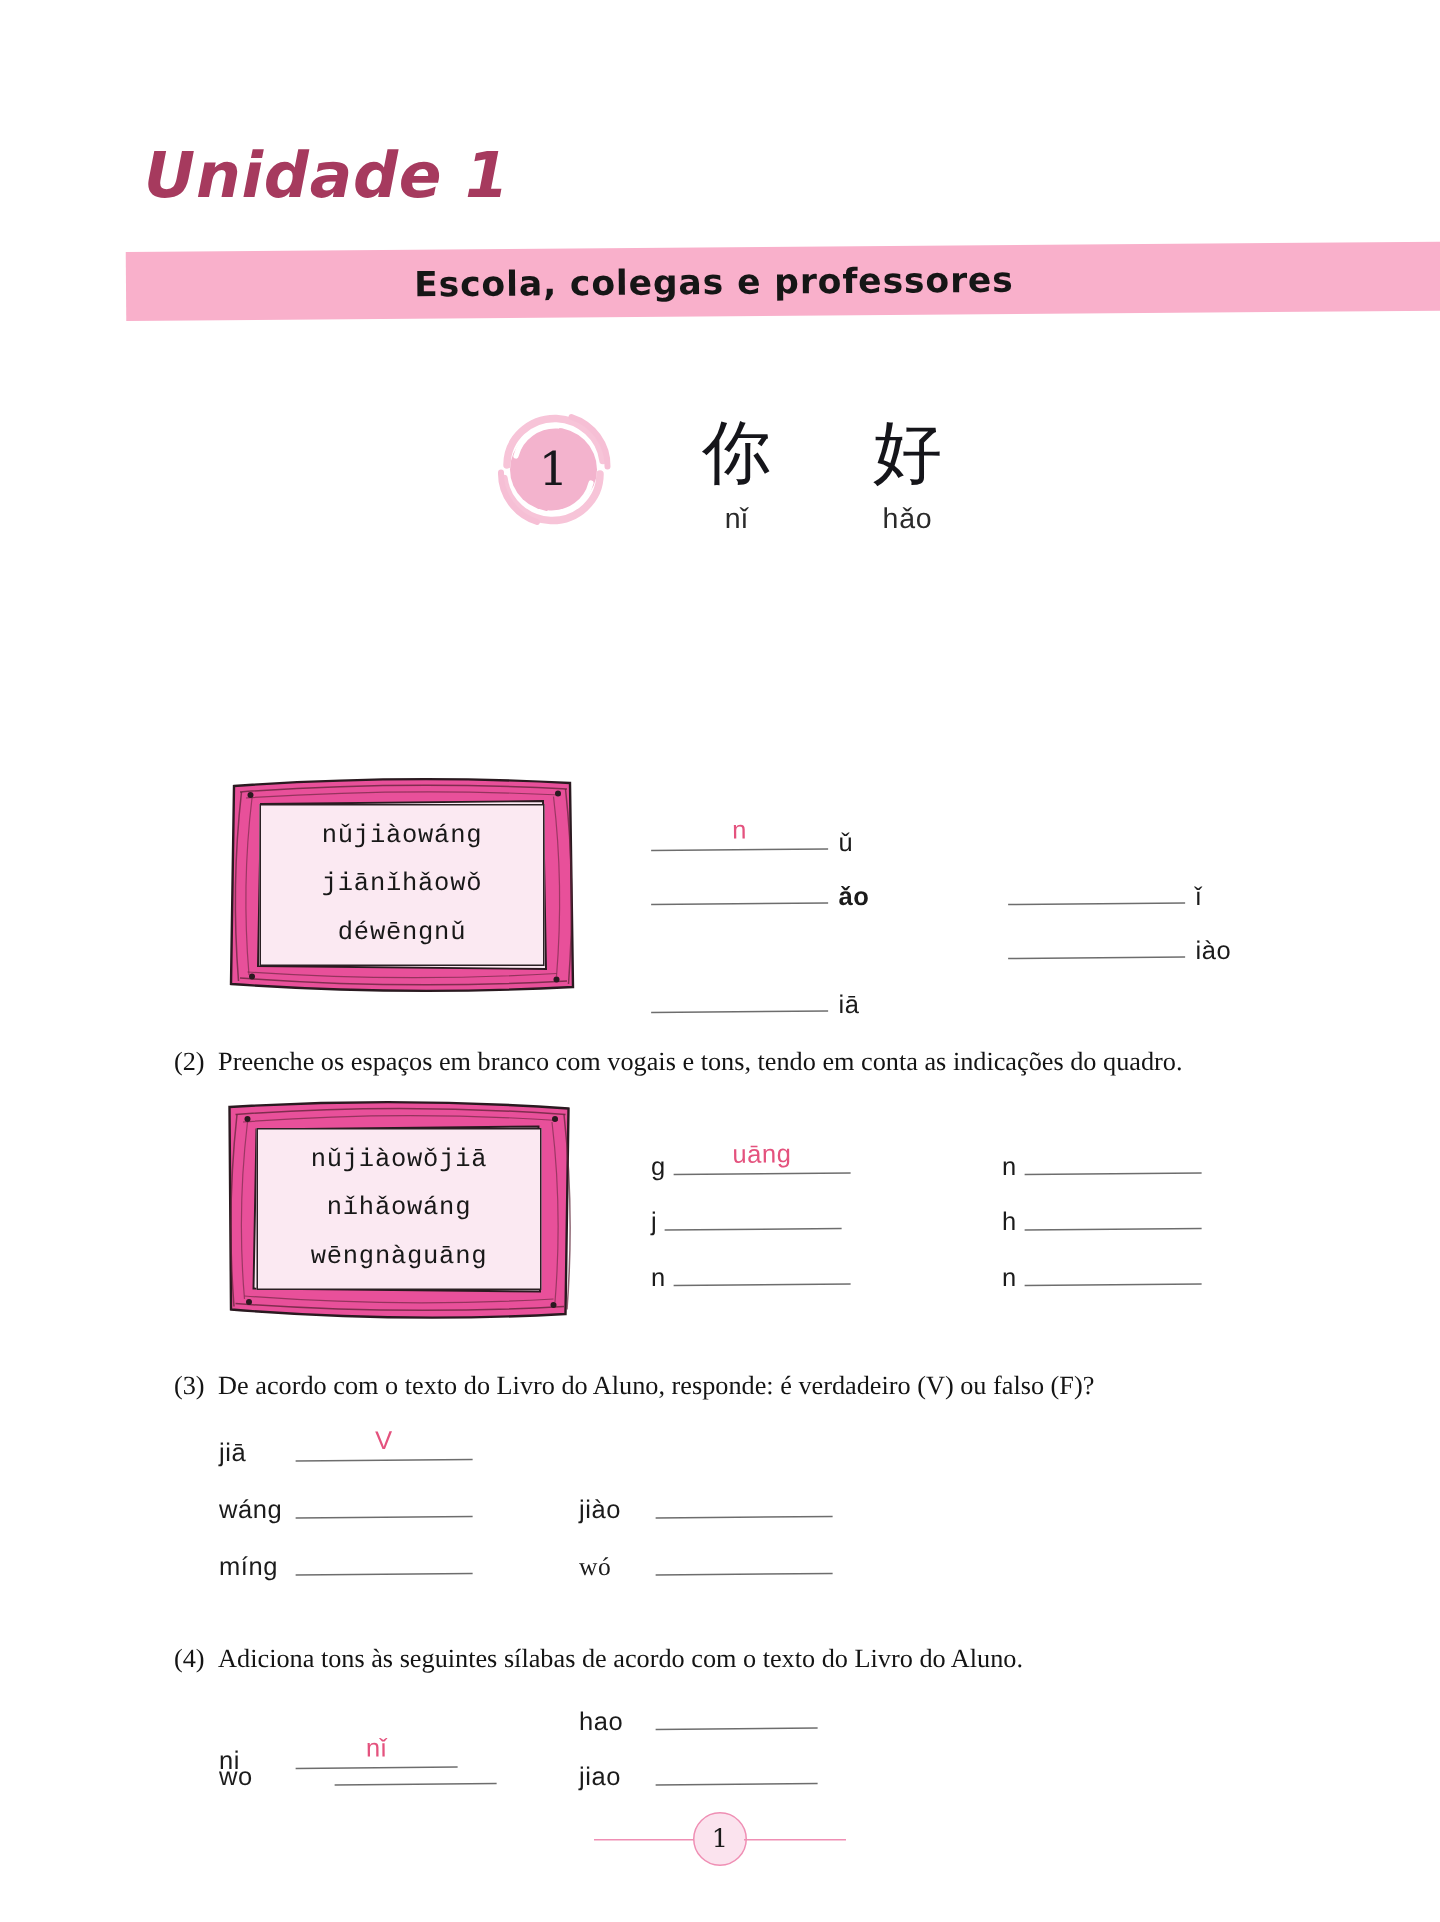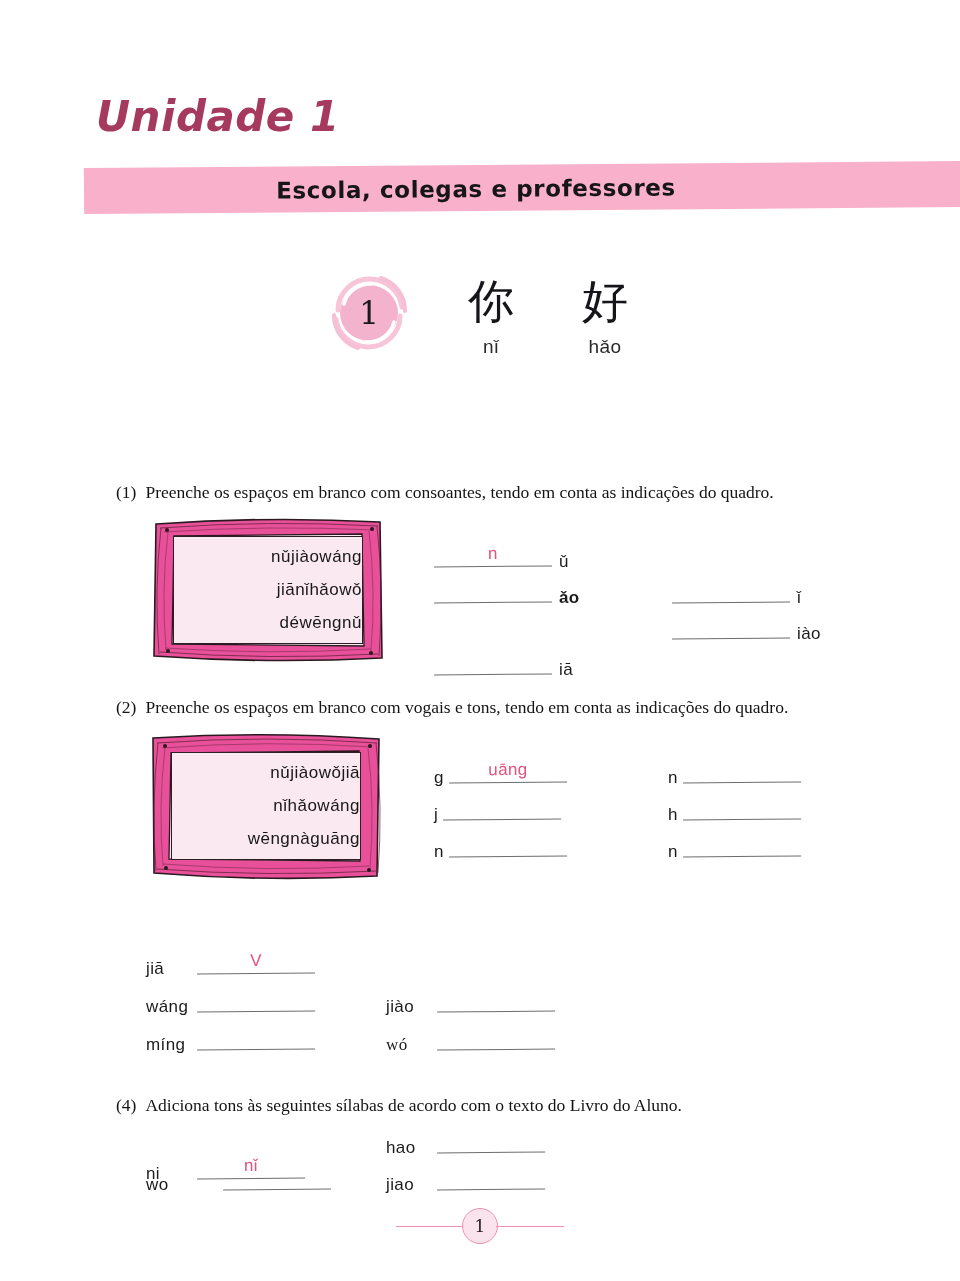--- a/index.html
+++ b/index.html
@@ -141,23 +141,23 @@
     background: #fbe9f2;
     border: 1px solid #2a2024;
     display: flex;
     flex-direction: column;
     justify-content: space-around;
     padding: 4px 0;
     box-sizing: border-box;
   }
   .wordrow {
     display: flex;
-    justify-content: flex-end;
+    justify-content: center;
     align-items: center;
-    font-family: Liberation Sans, sans-serif;
+    font-family: Liberation Mono, monospace;
     font-size: 17px;
     letter-spacing: 0.5px;
     color: #181818;
   }
 
   
   .ansrow {
     position: absolute;
     display: flex;
     align-items: baseline;
@@ -245,23 +245,20 @@
       <div class="hanzi">你</div>
       <div class="hanzi-pinyin">nǐ</div>
     </div>
     <div class="hanzi-cell">
       <div class="hanzi">好</div>
       <div class="hanzi-pinyin">hǎo</div>
     </div>
   </div>
 
 
-  <div class="task-line" style="left:116px; top:482px;">
-    <span class="tnum">(1)</span><span>Preenche os espaços em branco com consoantes, tendo em conta as indicações do quadro.</span>
-  </div>
 
   <div class="wordbox" style="left:150px; top:514px;">
     <div class="frame">
       <svg width="236" height="152" viewBox="0 0 236 152">
         <path d="M6 10 Q118 2 230 8 L232 144 Q118 150 4 142 Z" fill="#e8509a" stroke="#2a1a20" stroke-width="1.6"></path>
         <path d="M24 22 L212 20 L214 132 L22 130 Z" fill="#fbe9f2" stroke="#2a1a20" stroke-width="1.3"></path>
         <path d="M10 14 Q118 6 228 12" fill="none" stroke="#5d2236" stroke-width="1" opacity="0.75"></path>
         <path d="M14 18 Q118 11 224 16" fill="none" stroke="#5d2236" stroke-width="0.8" opacity="0.6"></path>
         <path d="M10 138 Q118 146 228 140" fill="none" stroke="#5d2236" stroke-width="1" opacity="0.75"></path>
         <path d="M15 134 Q118 141 221 135" fill="none" stroke="#5d2236" stroke-width="0.8" opacity="0.6"></path>
@@ -401,20 +398,23 @@
         <span class="filled"></span>
       </span>
   </div>
   <div class="ansrow" style="left:668px; top:836px;">
     <span class="prefix">n</span>
     <span class="blank" style="width:118px">
         <span class="filled"></span>
       </span>
   </div>
 
+  <div class="task-line" style="left:116px; top:913px;">
+    <span class="tnum">(3)</span><span>De acordo com o texto do Livro do Aluno, responde: é verdadeiro (V) ou falso (F)?</span>
+  </div>
 
   <div class="ansrow" style="left:146px; top:953px;">
     <span class="prefix wide">jiā</span>
     <span class="blank" style="width:118px">
         <span class="filled">V</span>
       </span>
   </div>
   <div class="ansrow" style="left:146px; top:991px;">
     <span class="prefix wide">wáng</span>
     <span class="blank" style="width:118px">

